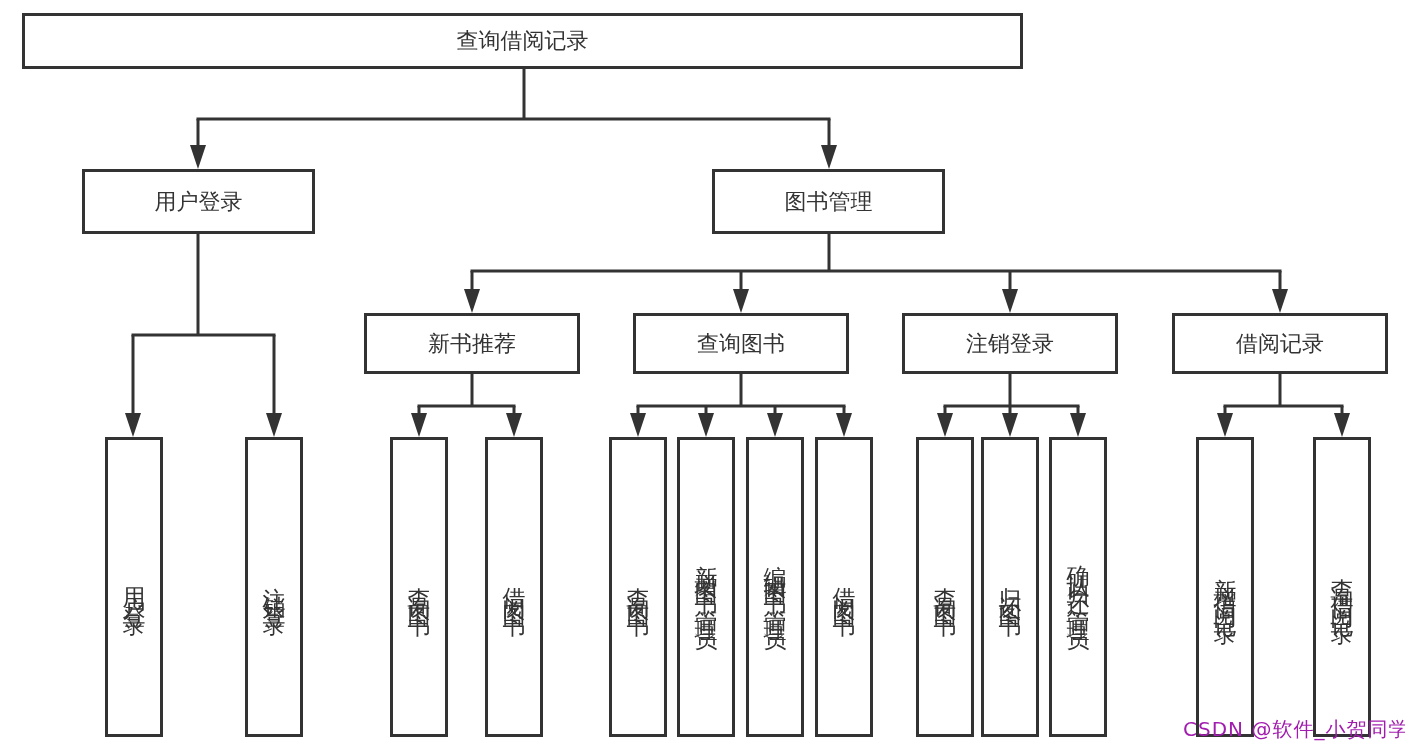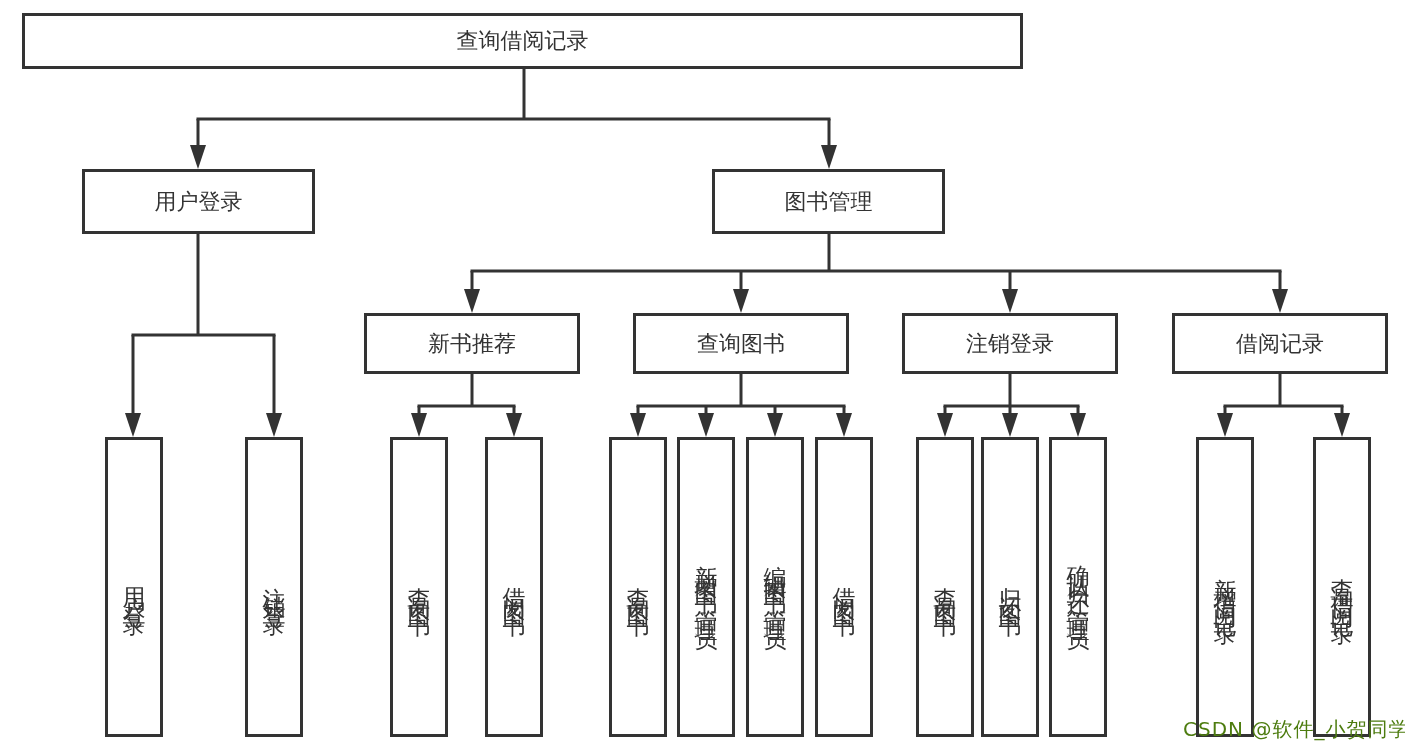--- a/index.html
+++ b/index.html
@@ -60,21 +60,21 @@
     letter-spacing: 9px;
     line-height: 1;
     white-space: nowrap;
   }
   .watermark {
     position: absolute;
     left: 1183px;
     top: 716px;
     width: 222px;
     font-size: 20px;
-    color: #4d7c0f;
+    color: #a21caf;
     white-space: nowrap;
     z-index: 3;
     letter-spacing: 1px;
     text-align: right;
   }
 </style>
 </head>
 <body>
 
 <div id="stage">

